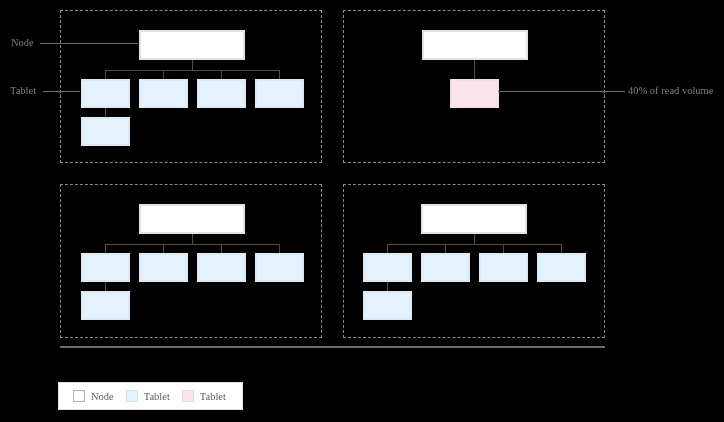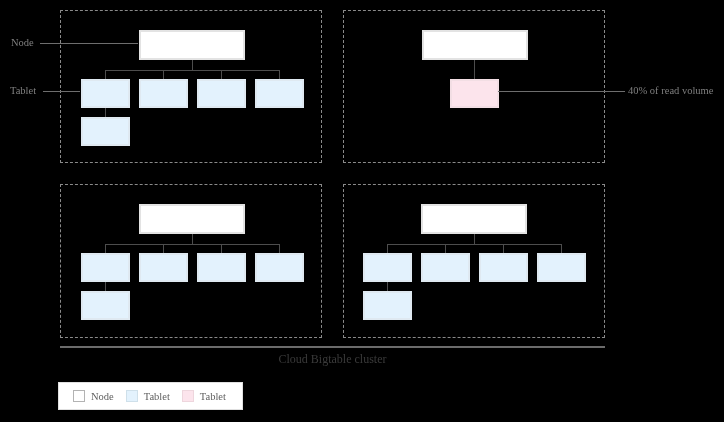--- a/index.html
+++ b/index.html
@@ -114,21 +114,20 @@
   </div>
 
   <div class="lbl" style="left:11px;top:37px;">Node</div>
   <div class="leader" style="left:40px;top:43px;width:98px;"></div>
   <div class="lbl" style="left:10px;top:85px;">Tablet</div>
   <div class="leader" style="left:43px;top:91px;width:37px;"></div>
   <div class="leader" style="left:498px;top:91px;width:127px;"></div>
   <div class="lbl" style="left:628px;top:85px;">40% of read volume</div>
 
   <div class="cluster-line" style="left:60px;top:346px;width:545px;"></div>
-  <div class="cluster-label" style="left:60px;top:352px;width:545px;">Cloud Bigtable cluster</div>
 
   <div class="legend" style="left:58px;top:382px;">
     <div class="legend-item">
       <span class="swatch swatch-node"></span>
       <span class="legend-label">Node</span>
     </div>
     <div class="legend-item">
       <span class="swatch swatch-blue"></span>
       <span class="legend-label">Tablet</span>
     </div>

